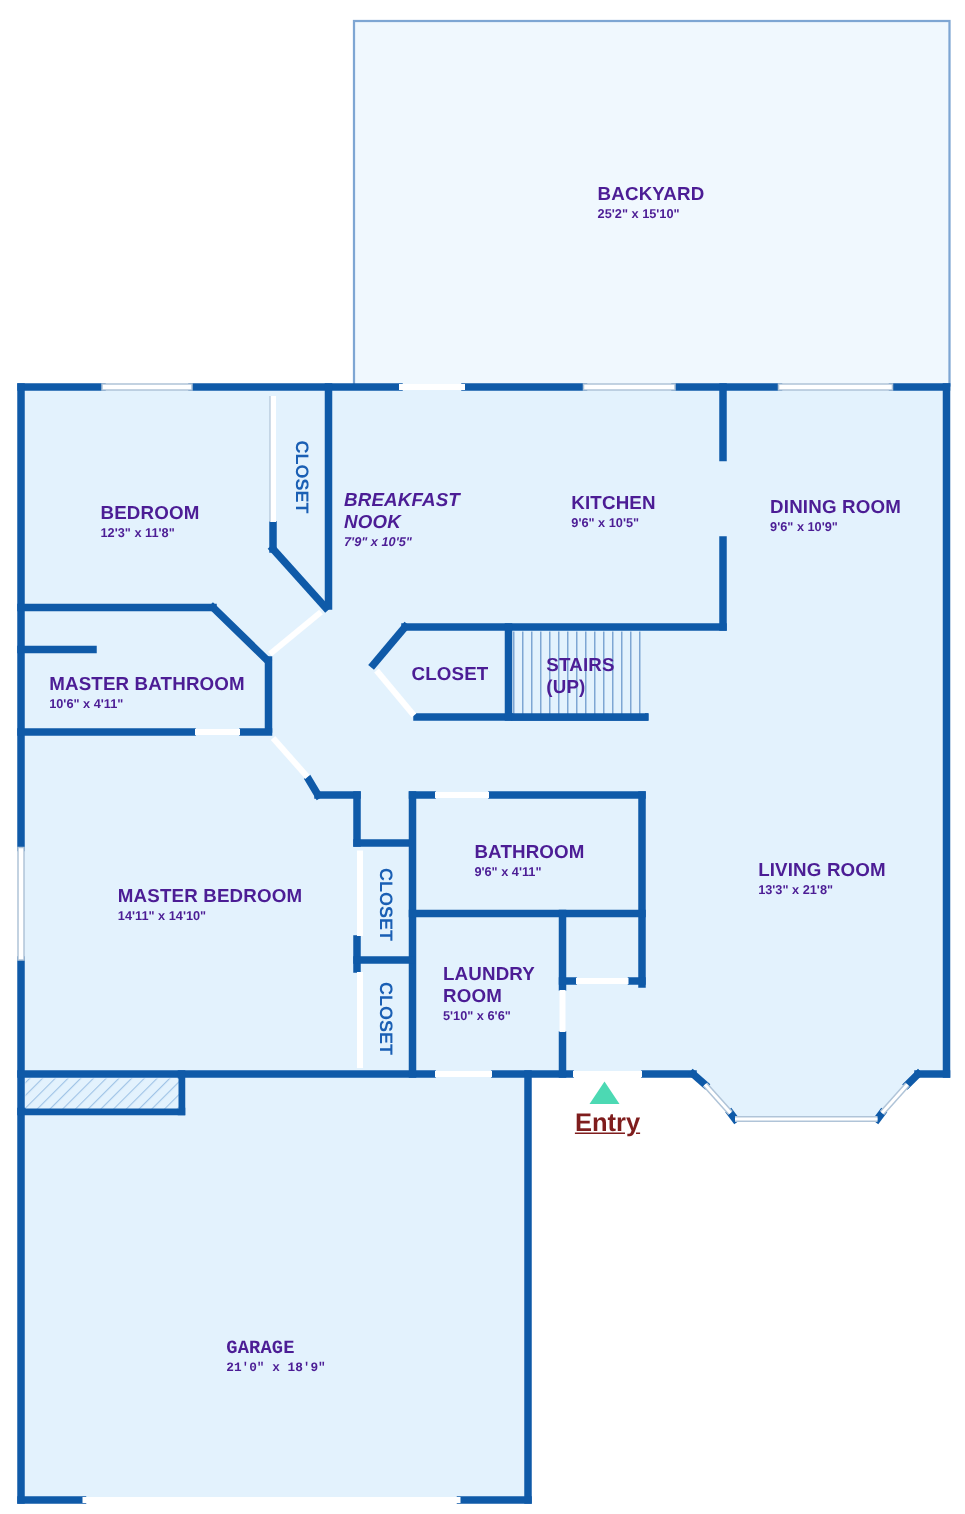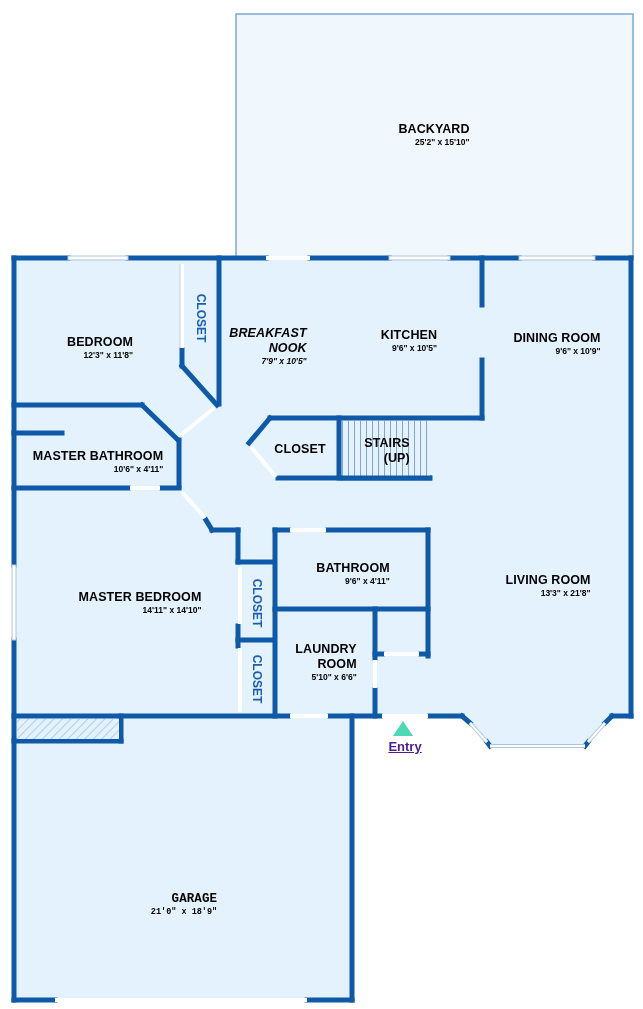--- a/index.html
+++ b/index.html
@@ -1,22 +1,22 @@
 <!DOCTYPE html>
 <html><head>
   <meta charset="utf-8">
   <style>
     html, body { margin: 0; padding: 0; background: #ffffff; }
     body { width: 643px; height: 1009px; position: relative; overflow: hidden; font-family: "Liberation Sans", sans-serif; }
     svg.plan { position: absolute; left: 0; top: 0; }
-    .room-label { position: absolute; text-align: right; color: #000000; font-family: "Liberation Sans", sans-serif; transform: translateX(-50%); white-space: nowrap; }
+    .room-label { position: absolute; text-align: left; color: #4c1d95; font-family: "Liberation Sans", sans-serif; transform: translateX(-50%); white-space: nowrap; }
     .room-name { font-weight: bold; font-size: 12.5px; line-height: 15px; letter-spacing: 0.1px; }
     .room-dim { font-weight: bold; font-size: 8.5px; line-height: 10px; }
     .vlabel { position: absolute; color: #1a5fb4; font-weight: bold; font-size: 12px; writing-mode: vertical-rl; transform: translate(-50%, -50%); white-space: nowrap; }
-    .entry-label { position: absolute; color: #4c1d95; font-weight: bold; font-size: 13px; transform: translateX(-50%); text-decoration: underline; }
+    .entry-label { position: absolute; color: #7f1d1d; font-weight: bold; font-size: 17px; transform: translateX(-50%); text-decoration: underline; }
   </style>
 </head>
 <body>
 
 <svg class="plan" width="643" height="1009" viewBox="0 0 643 1009">
   <defs>
     <pattern id="hatch" width="6" height="6" patternUnits="userSpaceOnUse" patternTransform="rotate(45)">
       <rect width="6" height="6" fill="#e3f2fd"></rect>
       <line x1="0" y1="0" x2="0" y2="6" stroke="#9fc3e6" stroke-width="1.5"></line>
     </pattern>

